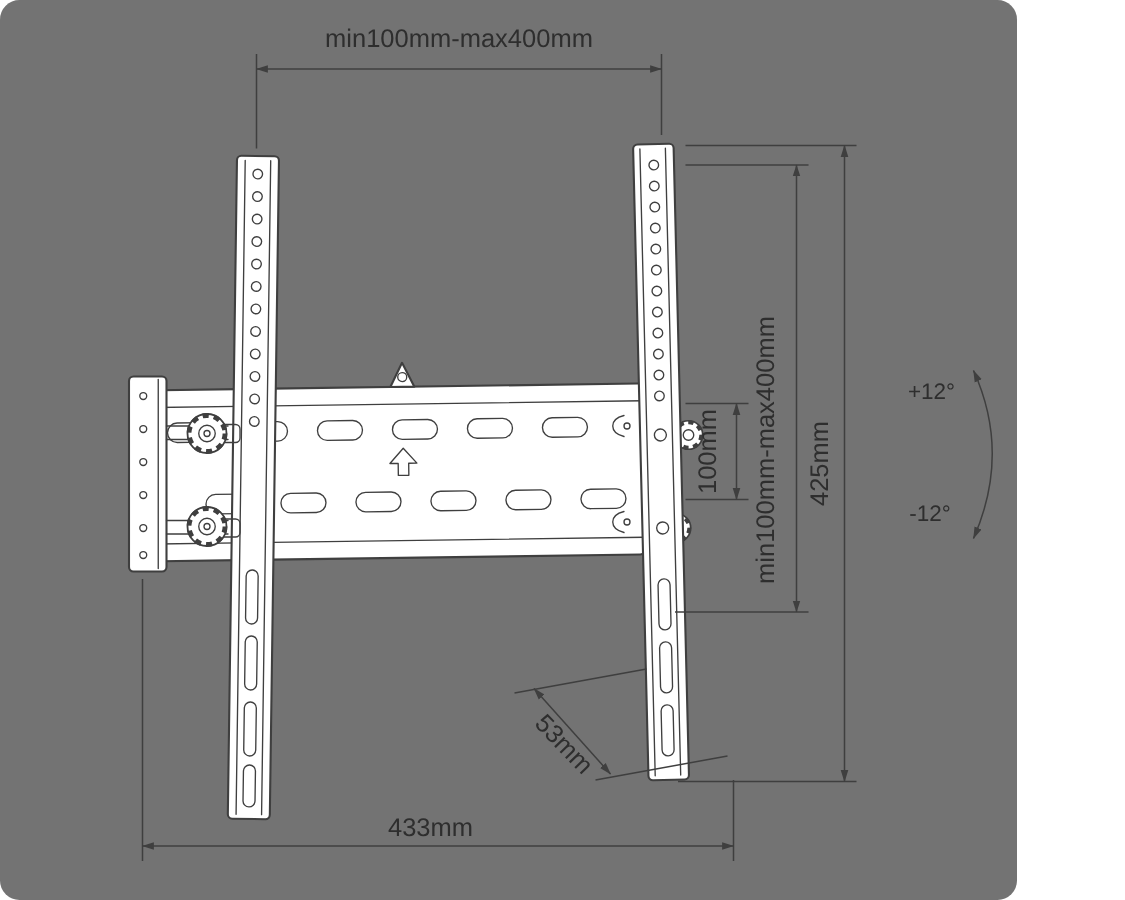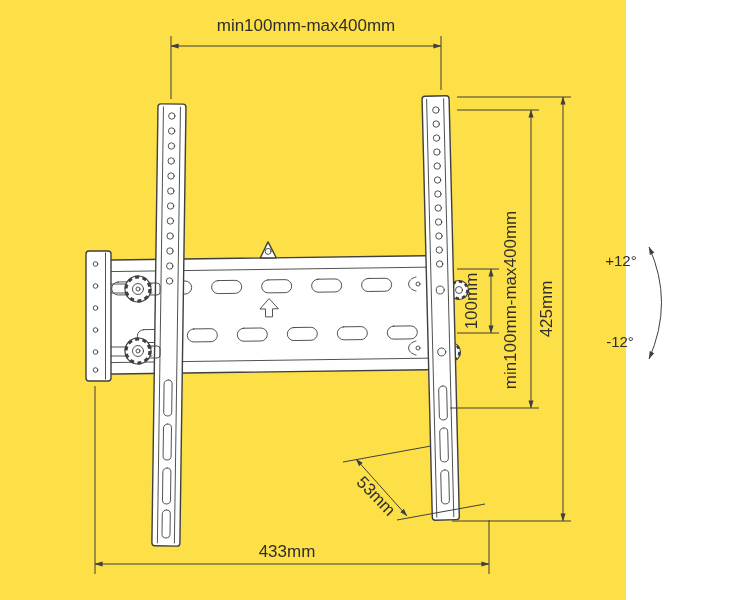--- a/index.html
+++ b/index.html
@@ -1,18 +1,18 @@
 <!DOCTYPE html>
 <html><head>
 <meta charset="utf-8">
 <style>
   * { margin:0; padding:0; box-sizing:border-box; }
   html,body { width:750px; height:600px; background:#ffffff; overflow:hidden;
               font-family:"Liberation Sans", sans-serif; }
-  .canvas { width:626px; height:600px; position:relative; background:#fde047; }
+  .canvas { width:678px; height:600px; position:relative; background:#737373;border-radius:13px; }
   svg { display:block; }
   .ln   { stroke:#3f3f3f; stroke-width:1.4; fill:none; stroke-linejoin:round; stroke-linecap:round; }
   .fw   { fill:#ffffff; }
   .thin { stroke:#3f3f3f; stroke-width:0.9; fill:none; stroke-linejoin:round; stroke-linecap:round; }
   .dim  { stroke:#3f3f3f; stroke-width:1; fill:none; }
   text.dimlabel { font-family:"Liberation Sans", sans-serif; font-size:17px; fill:#2e2e2e; }
   text.tilt { font-size:15px; }
 </style>
 </head>
 <body>

